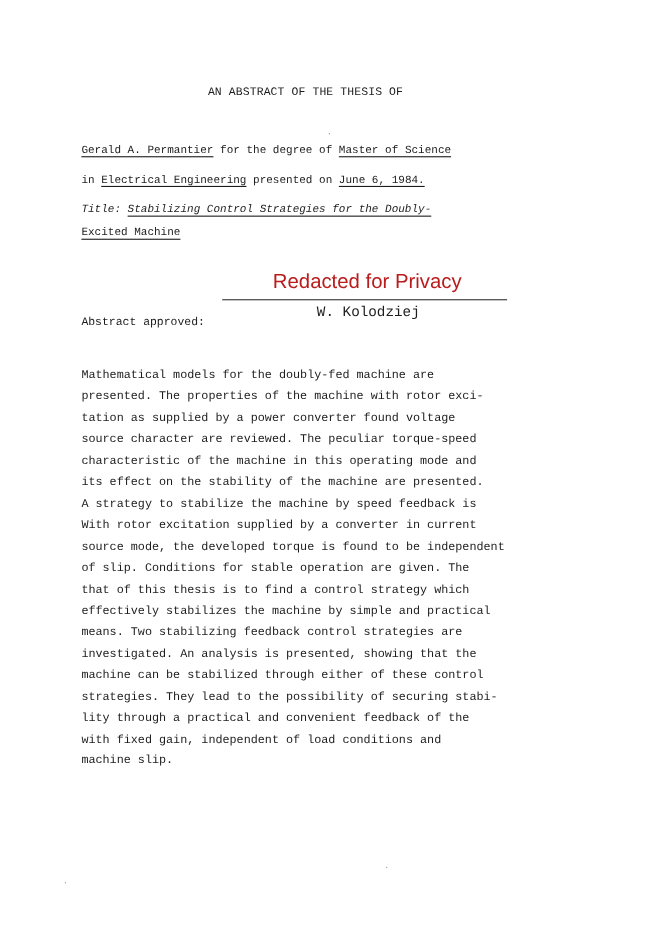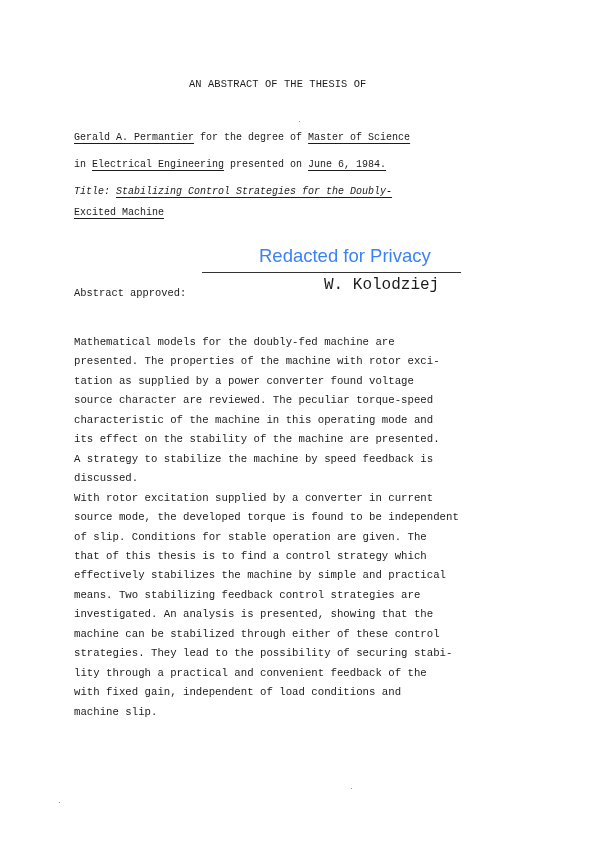--- a/index.html
+++ b/index.html
@@ -24,36 +24,36 @@
       letter-spacing: 0.1px;
     }
     .hline { left: 74px; font-size: 10px; }
     .u {
       text-decoration: underline;
       text-decoration-thickness: 1px;
       text-underline-offset: 3px;
     }
     .approved-label { left: 74px; top: 259px; font-size: 10.4px; margin-top: 28px; }
     .redacted {
-      left: 259px;
+      left: 248px;
       top: 245px;
       font-family: "Liberation Sans", "DejaVu Sans", sans-serif;
       font-size: 18.5px;
-      color: #3b82f6;
+      color: #b91c1c;
       white-space: nowrap;
     }
     .sig-line {
       position: absolute;
       left: 202px;
       top: 272px;
       width: 259px;
       height: 1px;
       background: #333;
     }
-    .advisor { left: 288px; top: 276px; font-size: 16px; margin-left: 36px; }
+    .advisor { left: 288px; top: 276px; font-size: 13px; }
     .abstract {
       position: absolute;
       left: 74px;
       top: 333px;
       margin: 0;
       padding: 0;
       list-style: none;
       font-size: 10.7px;
       line-height: 19.45px;
     }
@@ -86,21 +86,20 @@
   <div class="abs advisor">W. Kolodziej</div>
 
   <ul class="abstract">
     <li>Mathematical models for the doubly-fed machine are</li>
     <li>presented. The properties of the machine with rotor exci-</li>
     <li>tation as supplied by a power converter found voltage</li>
     <li>source character are reviewed. The peculiar torque-speed</li>
     <li>characteristic of the machine in this operating mode and</li>
     <li>its effect on the stability of the machine are presented.</li>
     <li>A strategy to stabilize the machine by speed feedback is</li>
-    <li>discussed.</li>
     <li>With rotor excitation supplied by a converter in current</li>
     <li>source mode, the developed torque is found to be independent</li>
     <li>of slip. Conditions for stable operation are given. The</li>
     <li>that of this thesis is to find a control strategy which</li>
     <li>effectively stabilizes the machine by simple and practical</li>
     <li>means. Two stabilizing feedback control strategies are</li>
     <li>investigated. An analysis is presented, showing that the</li>
     <li>machine can be stabilized through either of these control</li>
     <li>strategies. They lead to the possibility of securing stabi-</li>
     <li>lity through a practical and convenient feedback of the</li>

